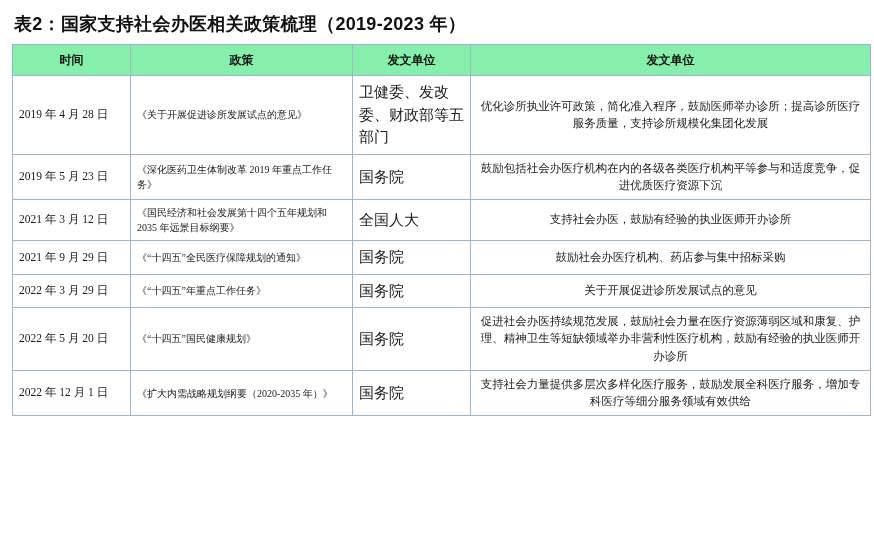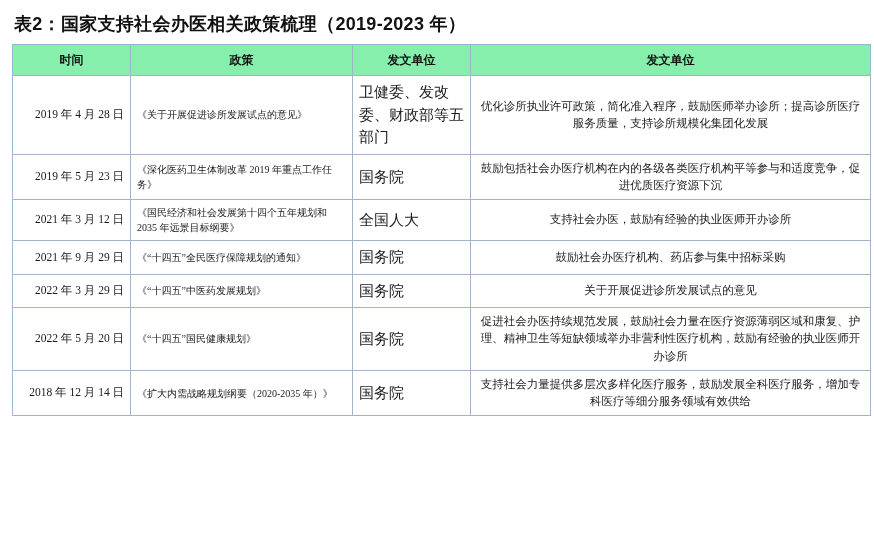--- a/index.html
+++ b/index.html
@@ -53,21 +53,21 @@
     color: #111111;
     padding: 5px 4px;
     height: 20px;
   }
   col.c-time { width: 118px; }
   col.c-policy { width: 222px; }
   col.c-issuer { width: 118px; }
   col.c-content { width: 400px; }
 
   td.time {
-    text-align: right;
+    text-align: left;
     white-space: nowrap;
     font-size: 11.5px;
   }
   td.policy {
     text-align: left;
     font-size: 10px;
   }
   td.issuer {
     text-align: left;
     font-size: 15px;
@@ -121,32 +121,32 @@
         <td class="content">支持社会办医，鼓励有经验的执业医师开办诊所</td>
       </tr>
       <tr>
         <td class="time">2021 年 9 月 29 日</td>
         <td class="policy">《“十四五”全民医疗保障规划的通知》</td>
         <td class="issuer">国务院</td>
         <td class="content">鼓励社会办医疗机构、药店参与集中招标采购</td>
       </tr>
       <tr>
         <td class="time">2022 年 3 月 29 日</td>
-        <td class="policy">《“十四五”中医药发展规划》</td>
+        <td class="policy">《“十四五”年重点工作任务》</td>
         <td class="issuer">国务院</td>
         <td class="content">关于开展促进诊所发展试点的意见</td>
       </tr>
       <tr>
         <td class="time">2022 年 5 月 20 日</td>
         <td class="policy">《“十四五”国民健康规划》</td>
         <td class="issuer">国务院</td>
         <td class="content">促进社会办医持续规范发展，鼓励社会力量在医疗资源薄弱区域和康复、护理、精神卫生等短缺领域举办非营利性医疗机构，鼓励有经验的执业医师开办诊所</td>
       </tr>
       <tr>
-        <td class="time">2018 年 12 月 14 日</td>
+        <td class="time">2022 年 12 月 1 日</td>
         <td class="policy">《扩大内需战略规划纲要（2020-2035 年）》</td>
         <td class="issuer">国务院</td>
         <td class="content">支持社会力量提供多层次多样化医疗服务，鼓励发展全科医疗服务，增加专科医疗等细分服务领域有效供给</td>
       </tr>
     </tbody>
   </table>
 
 </div>
 
 </body></html>

